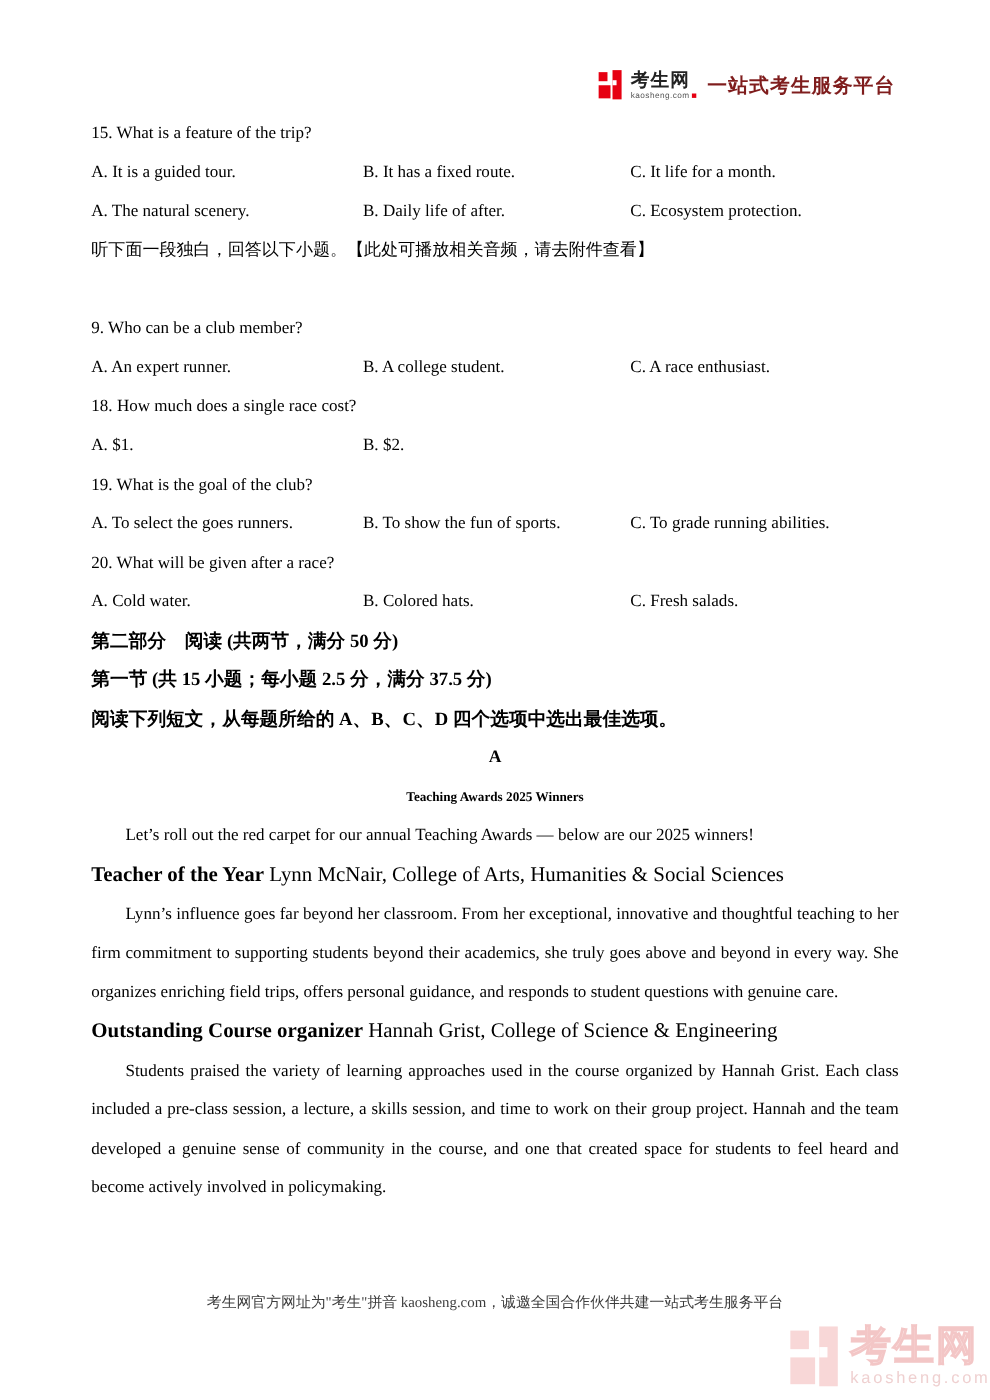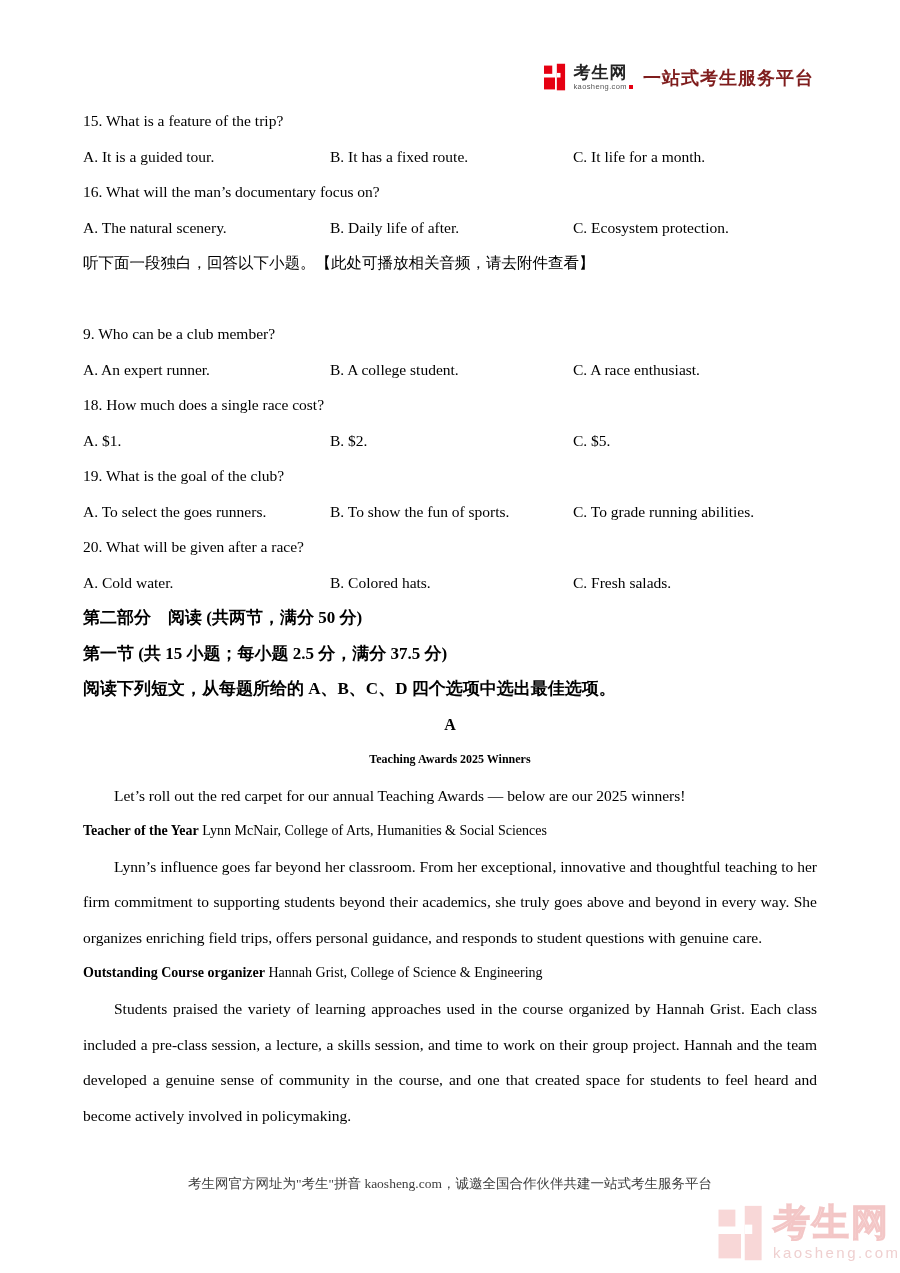--- a/index.html
+++ b/index.html
@@ -47,21 +47,21 @@
   .cn-note { font-size:15.5px; line-height:35.5px; white-space:nowrap; }
   .spacer  { height:35.5px; }
 
   .part-heading { font-weight:bold; font-size:17px; line-height:35.5px; white-space:nowrap; }
 
   .passage-label { font-weight:bold; font-size:16px;   line-height:35.5px; text-align:center; }
   .passage-title { font-weight:bold; font-size:12px; line-height:35.5px; text-align:center; }
 
   .para  { font-size:15.5px; line-height:35.6px; text-align:justify; text-indent:31px; }
   .intro { font-size:15.5px; line-height:35.6px; text-indent:31px; }
-  .award { font-size:14px; line-height:35.6px; }
+  .award { font-size:19px; line-height:35.6px; }
   .award b { font-weight:bold; }
 
   
   .footer {
     position:absolute; top:1174px; left:0; width:100%;
     text-align:center; font-size:13.5px; color:#3d3d3d; line-height:20px;
   }
 
   
   .watermark {
@@ -107,42 +107,40 @@
 
   <div class="content">
 
     <div class="qline">15. What is a feature of the trip?</div>
     <div class="opts">
       <span>A. It is a guided tour.</span>
       <span>B. It has a fixed route.</span>
       <span>C. It life for a month.</span>
     </div>
 
-    <div class="qline">16. What will the man’s documentary focus on?</div>
     <div class="opts">
       <span>A. The natural scenery.</span>
       <span>B. Daily life of after.</span>
       <span>C. Ecosystem protection.</span>
     </div>
 
     <div class="cn-note">听下面一段独白，回答以下小题。【此处可播放相关音频，请去附件查看】</div>
     <div class="spacer"></div>
 
     <div class="qline">9. Who can be a club member?</div>
     <div class="opts">
       <span>A. An expert runner.</span>
       <span>B. A college student.</span>
       <span>C. A race enthusiast.</span>
     </div>
 
     <div class="qline">18. How much does a single race cost?</div>
     <div class="opts">
       <span>A. $1.</span>
       <span>B. $2.</span>
-      <span>C. $5.</span>
     </div>
 
     <div class="qline">19. What is the goal of the club?</div>
     <div class="opts">
       <span>A. To select the goes runners.</span>
       <span>B. To show the fun of sports.</span>
       <span>C. To grade running abilities.</span>
     </div>
 
     <div class="qline">20. What will be given after a race?</div>

